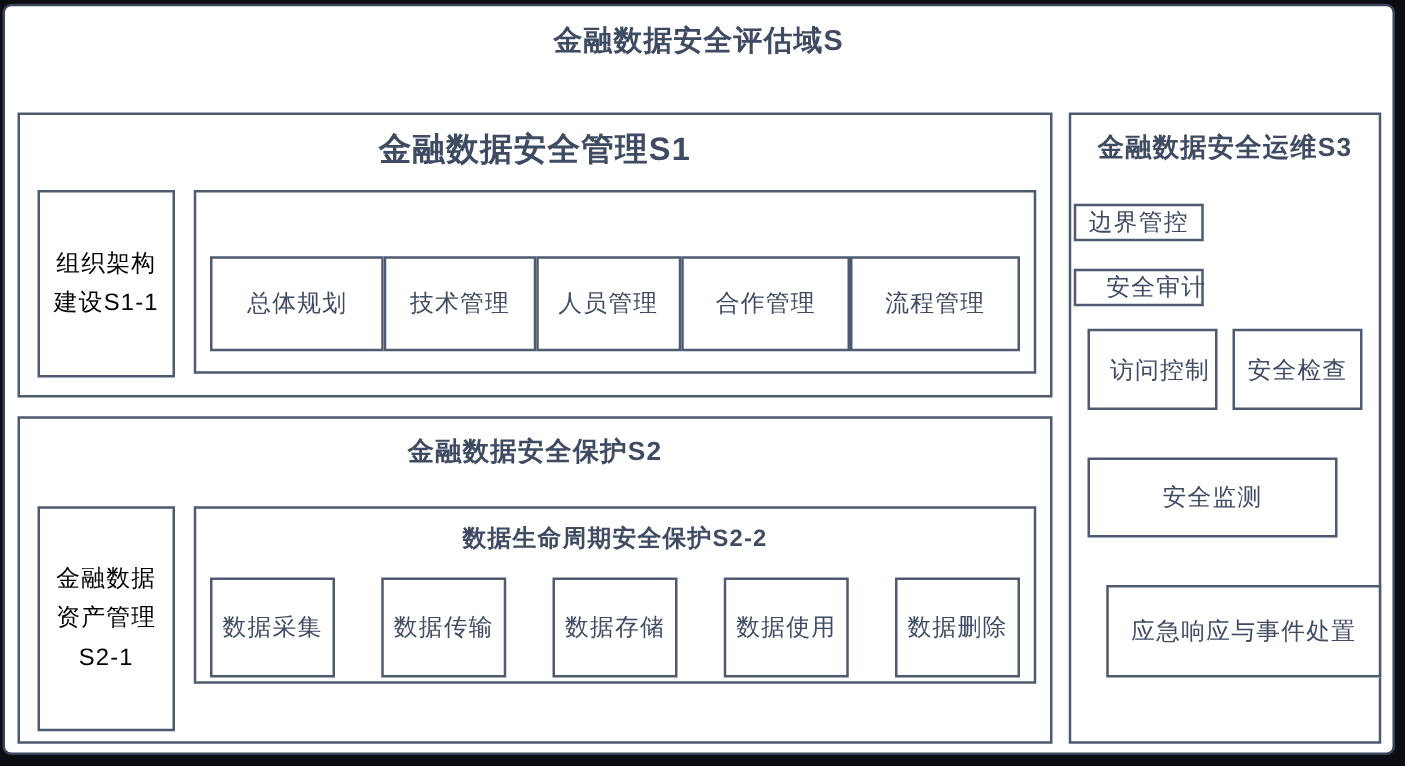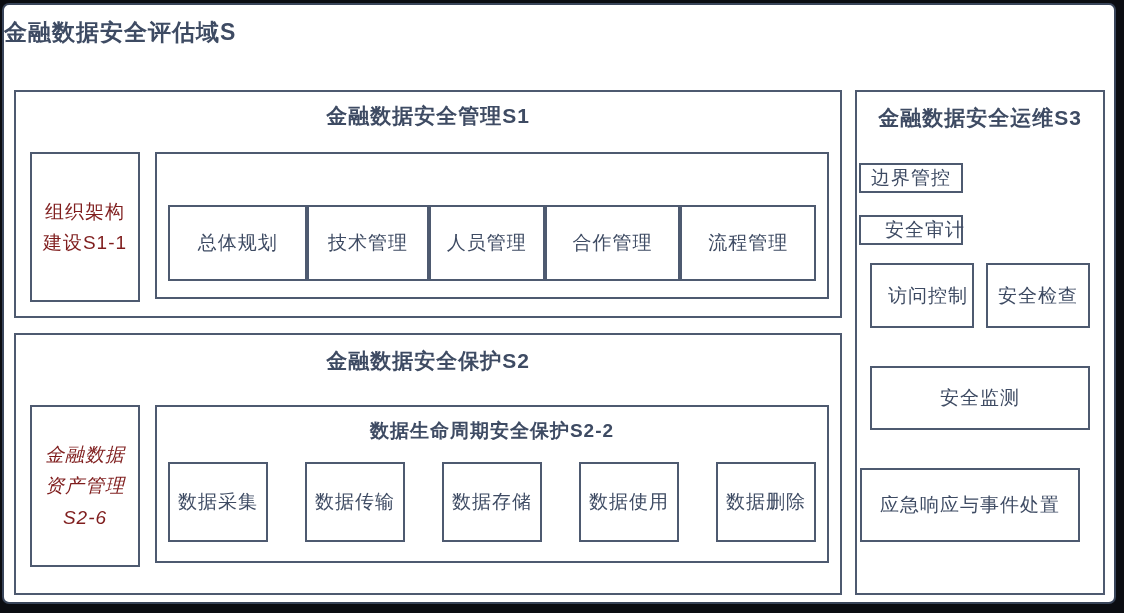--- a/index.html
+++ b/index.html
@@ -20,20 +20,21 @@
   }
   .box {
     position: absolute;
     border: 2px solid #4e5a70;
     background: #ffffff;
     box-sizing: border-box;
   }
   .main-title {
     position: absolute;
     left: 0; right: 0; top: 12px;
+    text-align: center;
     font-size: 23px;
     font-weight: bold;
     color: #3e4b63;
     letter-spacing: 1px;
   }
   .section-title {
     position: absolute;
     left: 0; right: 0;
     text-align: center;
     font-weight: bold;
@@ -58,62 +59,62 @@
     justify-content: space-between;
   }
   .vstack {
     position: absolute;
     display: flex;
     flex-direction: column;
     align-items: center;
     justify-content: center;
     text-align: center;
     font-size: 19px;
-    color: #7f1d1d;
+    color: #000000;
     line-height: 1.65;
     letter-spacing: 1px;
   }
 </style>
 </head>
 <body>
 
 <div class="canvas">
   <div class="panel">
 
     <div class="main-title">金融数据安全评估域S</div>
 
     <div class="box" style="left:10px; top:85px; width:828px; height:228px;">
-      <div class="section-title" style="top:10px; font-size:21px;">金融数据安全管理S1</div>
+      <div class="section-title" style="top:10px; font-size:26px;">金融数据安全管理S1</div>
 
       <div class="box vstack" style="left:14px; top:60px; width:110px; height:150px;">
         <span>组织架构</span>
         <span>建设S1-1</span>
       </div>
 
       <div class="box" style="left:139px; top:60px; width:674px; height:147px;">
         <div class="row" style="left:11px; right:11px; top:51px; height:76px;">
           <div class="leaf" style="width:144px;">总体规划</div>
           <div class="leaf" style="width:125px;">技术管理</div>
           <div class="leaf" style="width:120px;">人员管理</div>
           <div class="leaf" style="width:140px;">合作管理</div>
           <div class="leaf" style="width:140px;">流程管理</div>
         </div>
       </div>
     </div>
 
     <div class="box" style="left:10px; top:328px; width:828px; height:262px;">
       <div class="section-title" style="top:12px; font-size:21px;">金融数据安全保护S2</div>
 
-      <div class="box vstack" style="left:14px; top:70px; width:110px; height:162px;font-style:italic;">
+      <div class="box vstack" style="left:14px; top:70px; width:110px; height:180px;">
         <span>金融数据</span>
         <span>资产管理</span>
-        <span>S2-6</span>
+        <span>S2-1</span>
       </div>
 
-      <div class="box" style="left:139px; top:70px; width:674px; height:158px;">
+      <div class="box" style="left:139px; top:70px; width:674px; height:142px;">
         <div class="section-title" style="top:11px; font-size:19px;">数据生命周期安全保护S2-2</div>
         <div class="row" style="left:11px; right:11px; top:55px; height:80px;gap:34px;">
           <div class="leaf" style="width:100px;">数据采集</div>
           <div class="leaf" style="width:100px;">数据传输</div>
           <div class="leaf" style="width:100px;">数据存储</div>
           <div class="leaf" style="width:100px;">数据使用</div>
           <div class="leaf" style="width:100px;">数据删除</div>
         </div>
       </div>
     </div>
@@ -124,19 +125,19 @@
       <div class="row" style="left:2px; right:13px; top:71px; height:82px;flex-direction:column;">
         <div class="leaf" style="width:104px;">边界管控</div>
         <div class="leaf" style="width:104px;padding-left:28px;">安全审计</div>
       </div>
 
       <div class="row" style="left:13px; right:13px; top:171px; height:65px;">
         <div class="leaf" style="width:104px;padding-left:12px;">访问控制</div>
         <div class="leaf" style="width:104px;">安全检查</div>
       </div>
 
-      <div class="leaf" style="position:absolute; left:13px; top:274px; width:220px; height:64px;text-align:center;">安全监测</div>
+      <div class="leaf" style="position:absolute; left:13px; top:274px; width:200px; height:64px;text-align:center;">安全监测</div>
 
-      <div class="leaf" style="position:absolute; left:3px; top:376px; width:220px; height:74px;">应急响应与事件处置</div>
+      <div class="leaf" style="position:absolute; left:28px; top:376px; width:220px; height:74px;">应急响应与事件处置</div>
     </div>
 
   </div>
 </div>
 
 </body></html>

